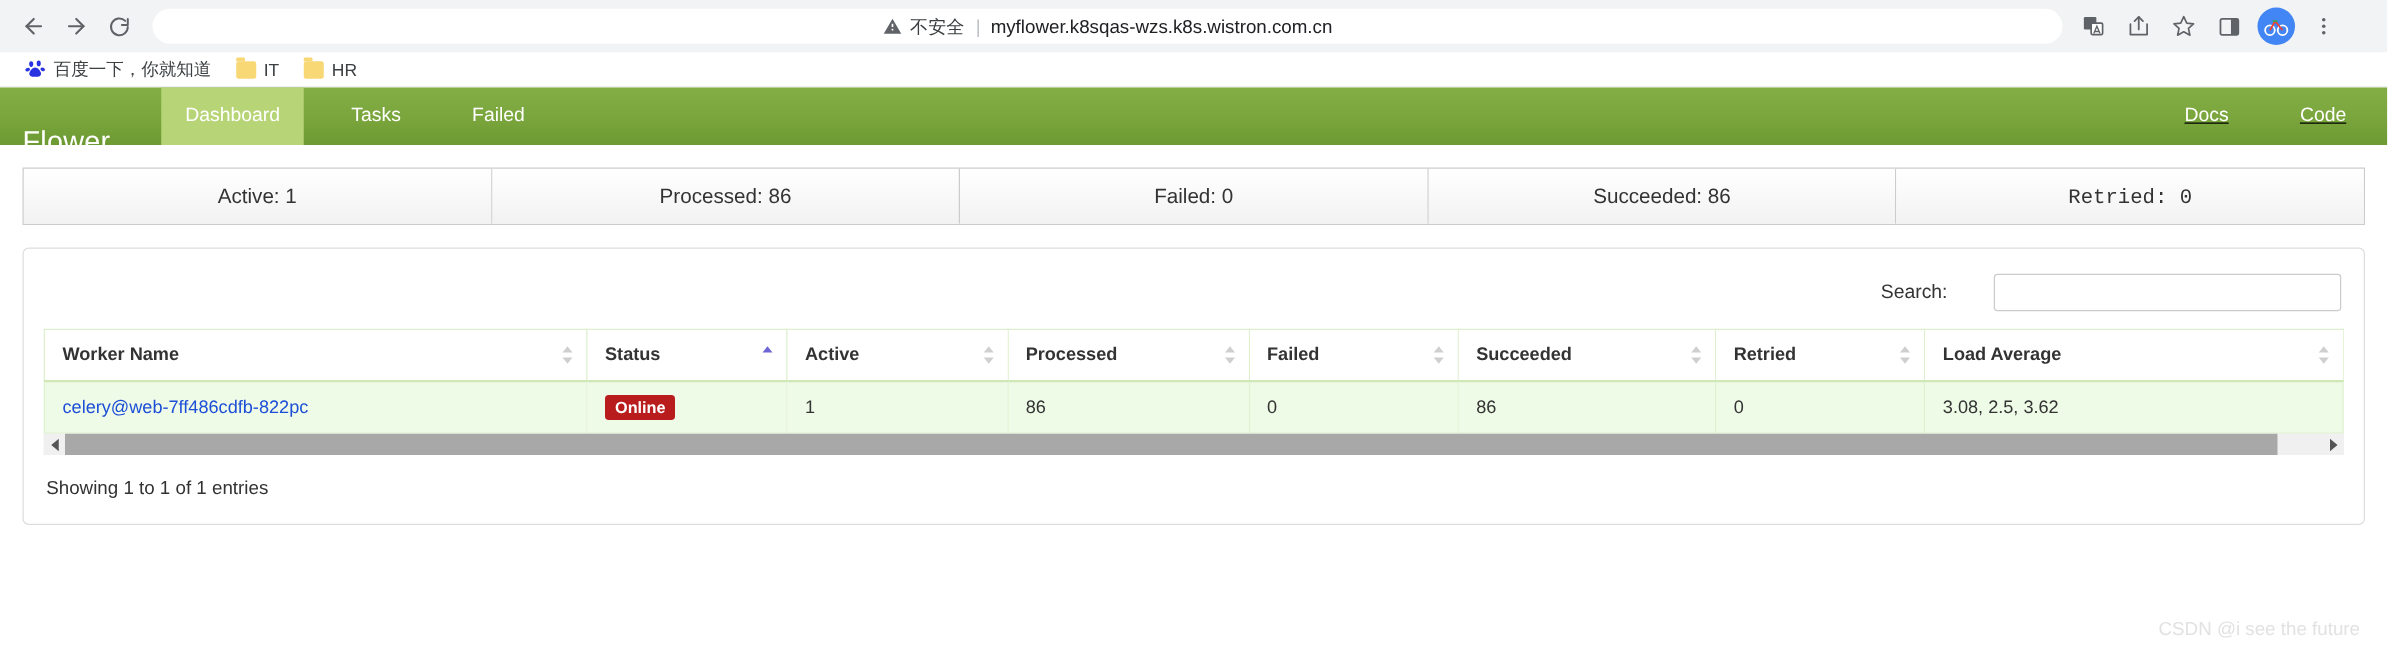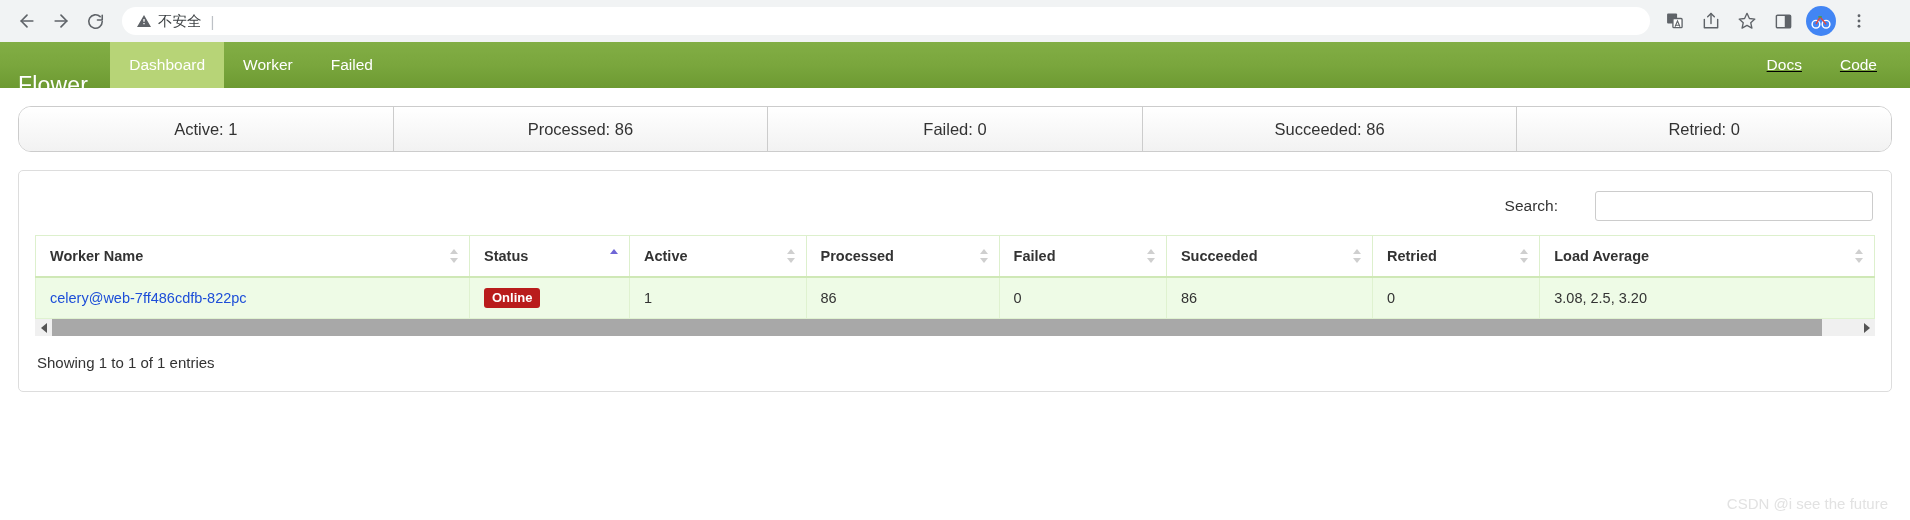--- a/index.html
+++ b/index.html
@@ -40,20 +40,21 @@
     flex: 1 1 auto;
     height: 28px;
     margin: 0 8px 0 10px;
     background: #ffffff;
     border-radius: 14px;
     display: flex;
     align-items: center;
     padding: 0 14px;
     box-sizing: border-box;
     max-width: 1528px;
+    justify-content: center;
   }
   .omnibox .warn-icon {
     width: 16px;
     height: 16px;
     margin-right: 6px;
     flex: 0 0 auto;
   }
   .omnibox .insecure-text {
     font-size: 14.5px;
     color: #3c4043;
@@ -162,20 +163,21 @@
     display: flex;
     align-items: stretch;
   }
   .nav-link {
     display: flex;
     align-items: center;
     padding: 0 19px;
     font-size: 15.5px;
     color: #ffffff;
     white-space: nowrap;
+    margin-left: 19px;
   }
   .nav-link.active {
     background: #b7d477;
     color: #ffffff;
   }
   .nav-right {
     margin-left: auto;
     display: flex;
     align-items: stretch;
     padding-right: 14px;
@@ -184,38 +186,38 @@
 
   
   .content {
     padding: 0 18px;
     box-sizing: border-box;
   }
   .stats-row {
     display: flex;
     margin-top: 18px;
     border: 1px solid #cccccc;
-    border-radius: 13px;
+    border-radius: 0;
     overflow: hidden;
     background: #ffffff;
   }
   .stat-btn {
     flex: 1 1 0;
     height: 44px;
     display: flex;
     align-items: center;
     justify-content: center;
     font-size: 16.5px;
     color: #333333;
     background: linear-gradient(to bottom, #ffffff 0%, #f2f2f2 100%);
     border-right: 1px solid #cccccc;
     box-sizing: border-box;
     white-space: nowrap;
   }
-  .stat-btn:last-child { border-right: none; }
+  .stat-btn:last-child { border-right: none; font-family: Liberation Mono, monospace; }
 
   .panel {
     margin-top: 18px;
     border: 1px solid #dddddd;
     border-radius: 5px;
     background: #ffffff;
     padding: 14px 16px 16px 16px;
     box-sizing: border-box;
   }
   .search-row {
@@ -394,20 +396,21 @@
     </div>
 
     <div class="omnibox">
       <span class="warn-icon">
         <svg width="16" height="16" viewBox="0 0 24 24" fill="#5f6368">
           <path d="M12 3 1.5 21h21L12 3zm1 14h-2v-2h2v2zm0-4h-2V9h2v4z"></path>
         </svg>
       </span>
       <span class="insecure-text">不安全</span>
       <span class="divider">|</span>
+      <span class="url-text">myflower.k8sqas-wzs.k8s.wistron.com.cn</span>
     </div>
 
     <div class="toolbar-icons">
       <div class="tb-icon">
         <svg width="20" height="20" viewBox="0 0 24 24" fill="none" stroke="#5f6368" stroke-width="1.6">
           <rect x="2.5" y="3" width="12" height="12" rx="1.2" fill="#5f6368" stroke="none"></rect>
           <text x="5" y="12.5" font-size="9" fill="#ffffff" font-family="Liberation Sans, sans-serif">G</text>
           <rect x="9.5" y="9" width="11" height="11" rx="1.2" fill="#ffffff" stroke="#5f6368"></rect>
           <path d="M12 19l3-7 3 7M13 17h4" stroke="#5f6368" stroke-width="1.3" fill="none"></path>
         </svg>
@@ -442,26 +445,48 @@
       <div class="tb-icon">
         <svg width="18" height="18" viewBox="0 0 24 24" fill="#5f6368">
           <circle cx="12" cy="5" r="1.9"></circle>
           <circle cx="12" cy="12" r="1.9"></circle>
           <circle cx="12" cy="19" r="1.9"></circle>
         </svg>
       </div>
     </div>
   </div>
 
+  <div class="bookmarks-bar">
+    <div class="bm-item">
+      <span class="baidu-icon">
+        <svg width="17" height="17" viewBox="0 0 24 24">
+          <ellipse cx="7" cy="6" rx="2.3" ry="3.2" fill="#2932e1"></ellipse>
+          <ellipse cx="15.5" cy="5.3" rx="2.3" ry="3.2" fill="#2932e1"></ellipse>
+          <ellipse cx="3" cy="12.3" rx="2.6" ry="2" fill="#2932e1" transform="rotate(-20 3 12.3)"></ellipse>
+          <ellipse cx="20" cy="12" rx="2.6" ry="2" fill="#2932e1" transform="rotate(20 20 12)"></ellipse>
+          <path d="M11.5 10c3 0 5.5 3.3 6.4 5.6.9 2.3-.7 4.6-3.2 4.6h-6.4c-2.5 0-4.1-2.3-3.2-4.6C6 13.3 8.5 10 11.5 10z" fill="#2932e1"></path>
+        </svg>
+      </span>
+      <span>百度一下，你就知道</span>
+    </div>
+    <div class="bm-item">
+      <span class="bm-folder-icon"></span>
+      <span>IT</span>
+    </div>
+    <div class="bm-item">
+      <span class="bm-folder-icon"></span>
+      <span>HR</span>
+    </div>
+  </div>
 
   <div class="flower-navbar">
     <div class="brand">Flower</div>
     <div class="nav-links">
       <div class="nav-link active">Dashboard</div>
-      <div class="nav-link">Worker</div>
+      <div class="nav-link">Tasks</div>
       <div class="nav-link">Failed</div>
     </div>
     <div class="nav-right">
       <div class="nav-link">Docs</div>
       <div class="nav-link">Code</div>
     </div>
   </div>
 
   <div class="content">
 
@@ -556,21 +581,21 @@
               <a class="worker-link" href="#">celery@web-7ff486cdfb-822pc</a>
             </td>
             <td>
               <span class="badge-online">Online</span>
             </td>
             <td>1</td>
             <td>86</td>
             <td>0</td>
             <td>86</td>
             <td>0</td>
-            <td>3.08, 2.5, 3.20</td>
+            <td>3.08, 2.5, 3.62</td>
           </tr>
         </tbody>
       </table>
 
       <div class="hscroll">
         <div class="arrow">
             <span class="tri-left"></span>
           </div>
         <div class="track">
           <div class="thumb"></div>

